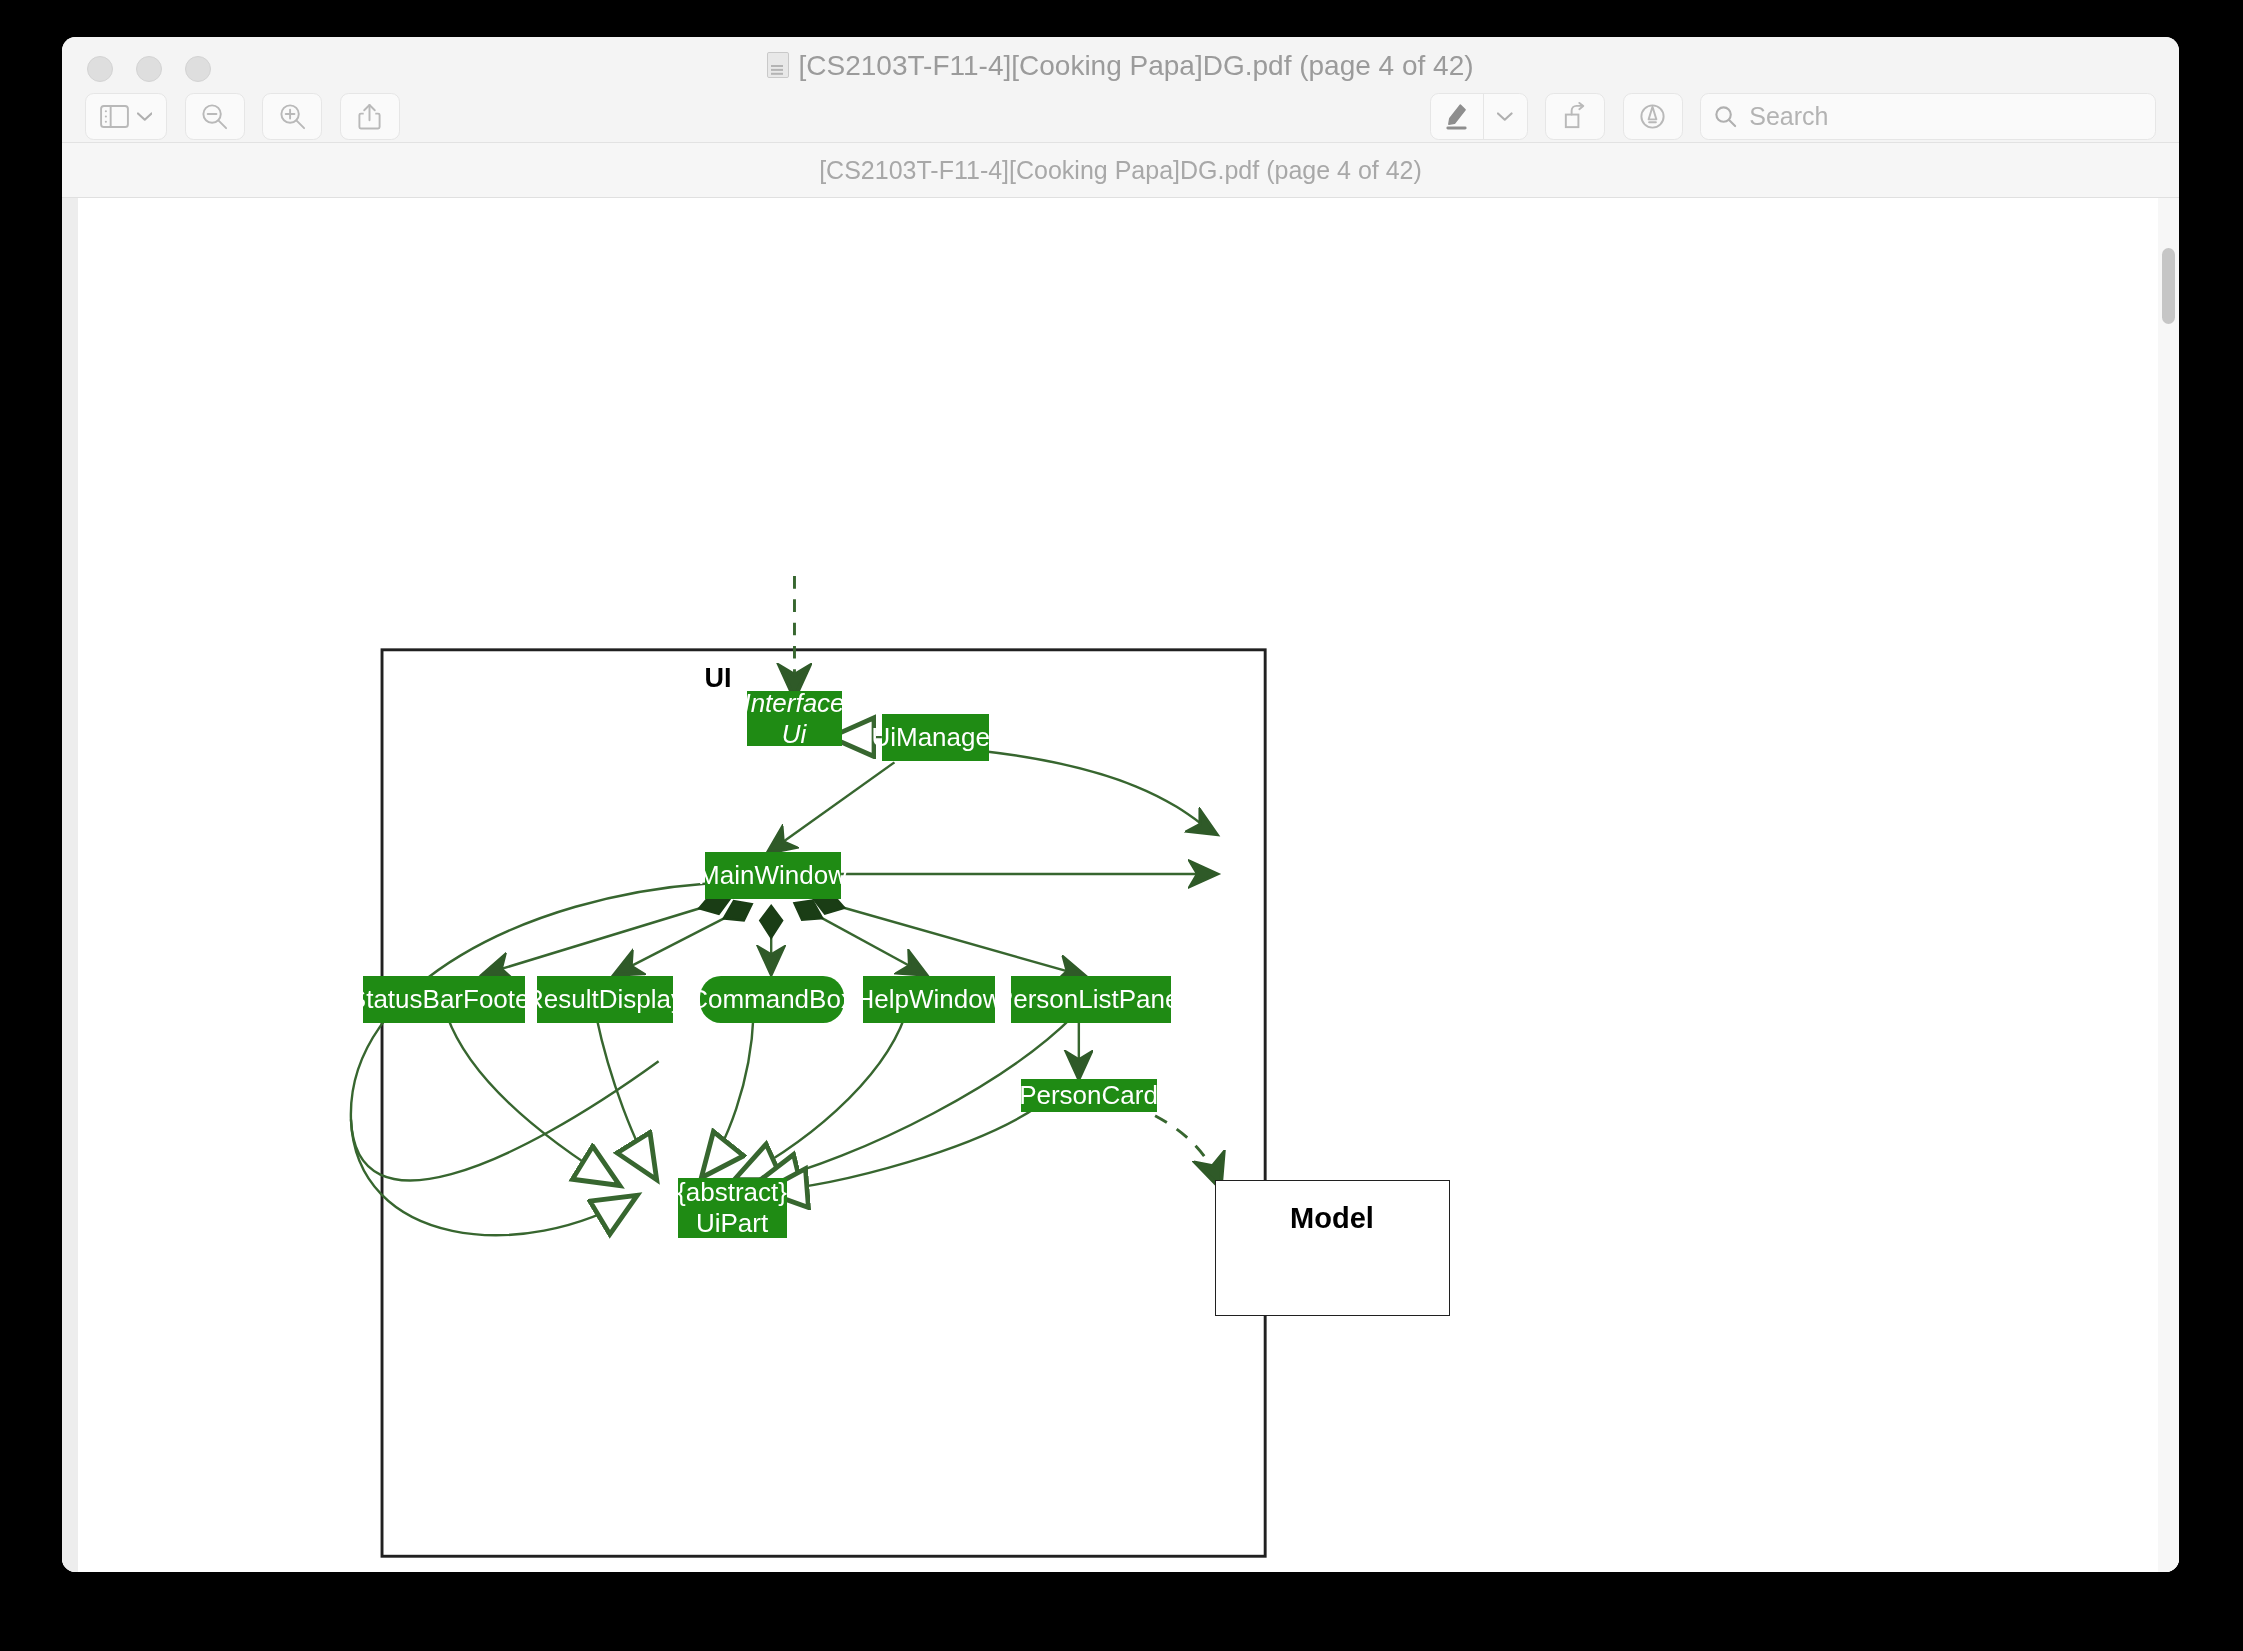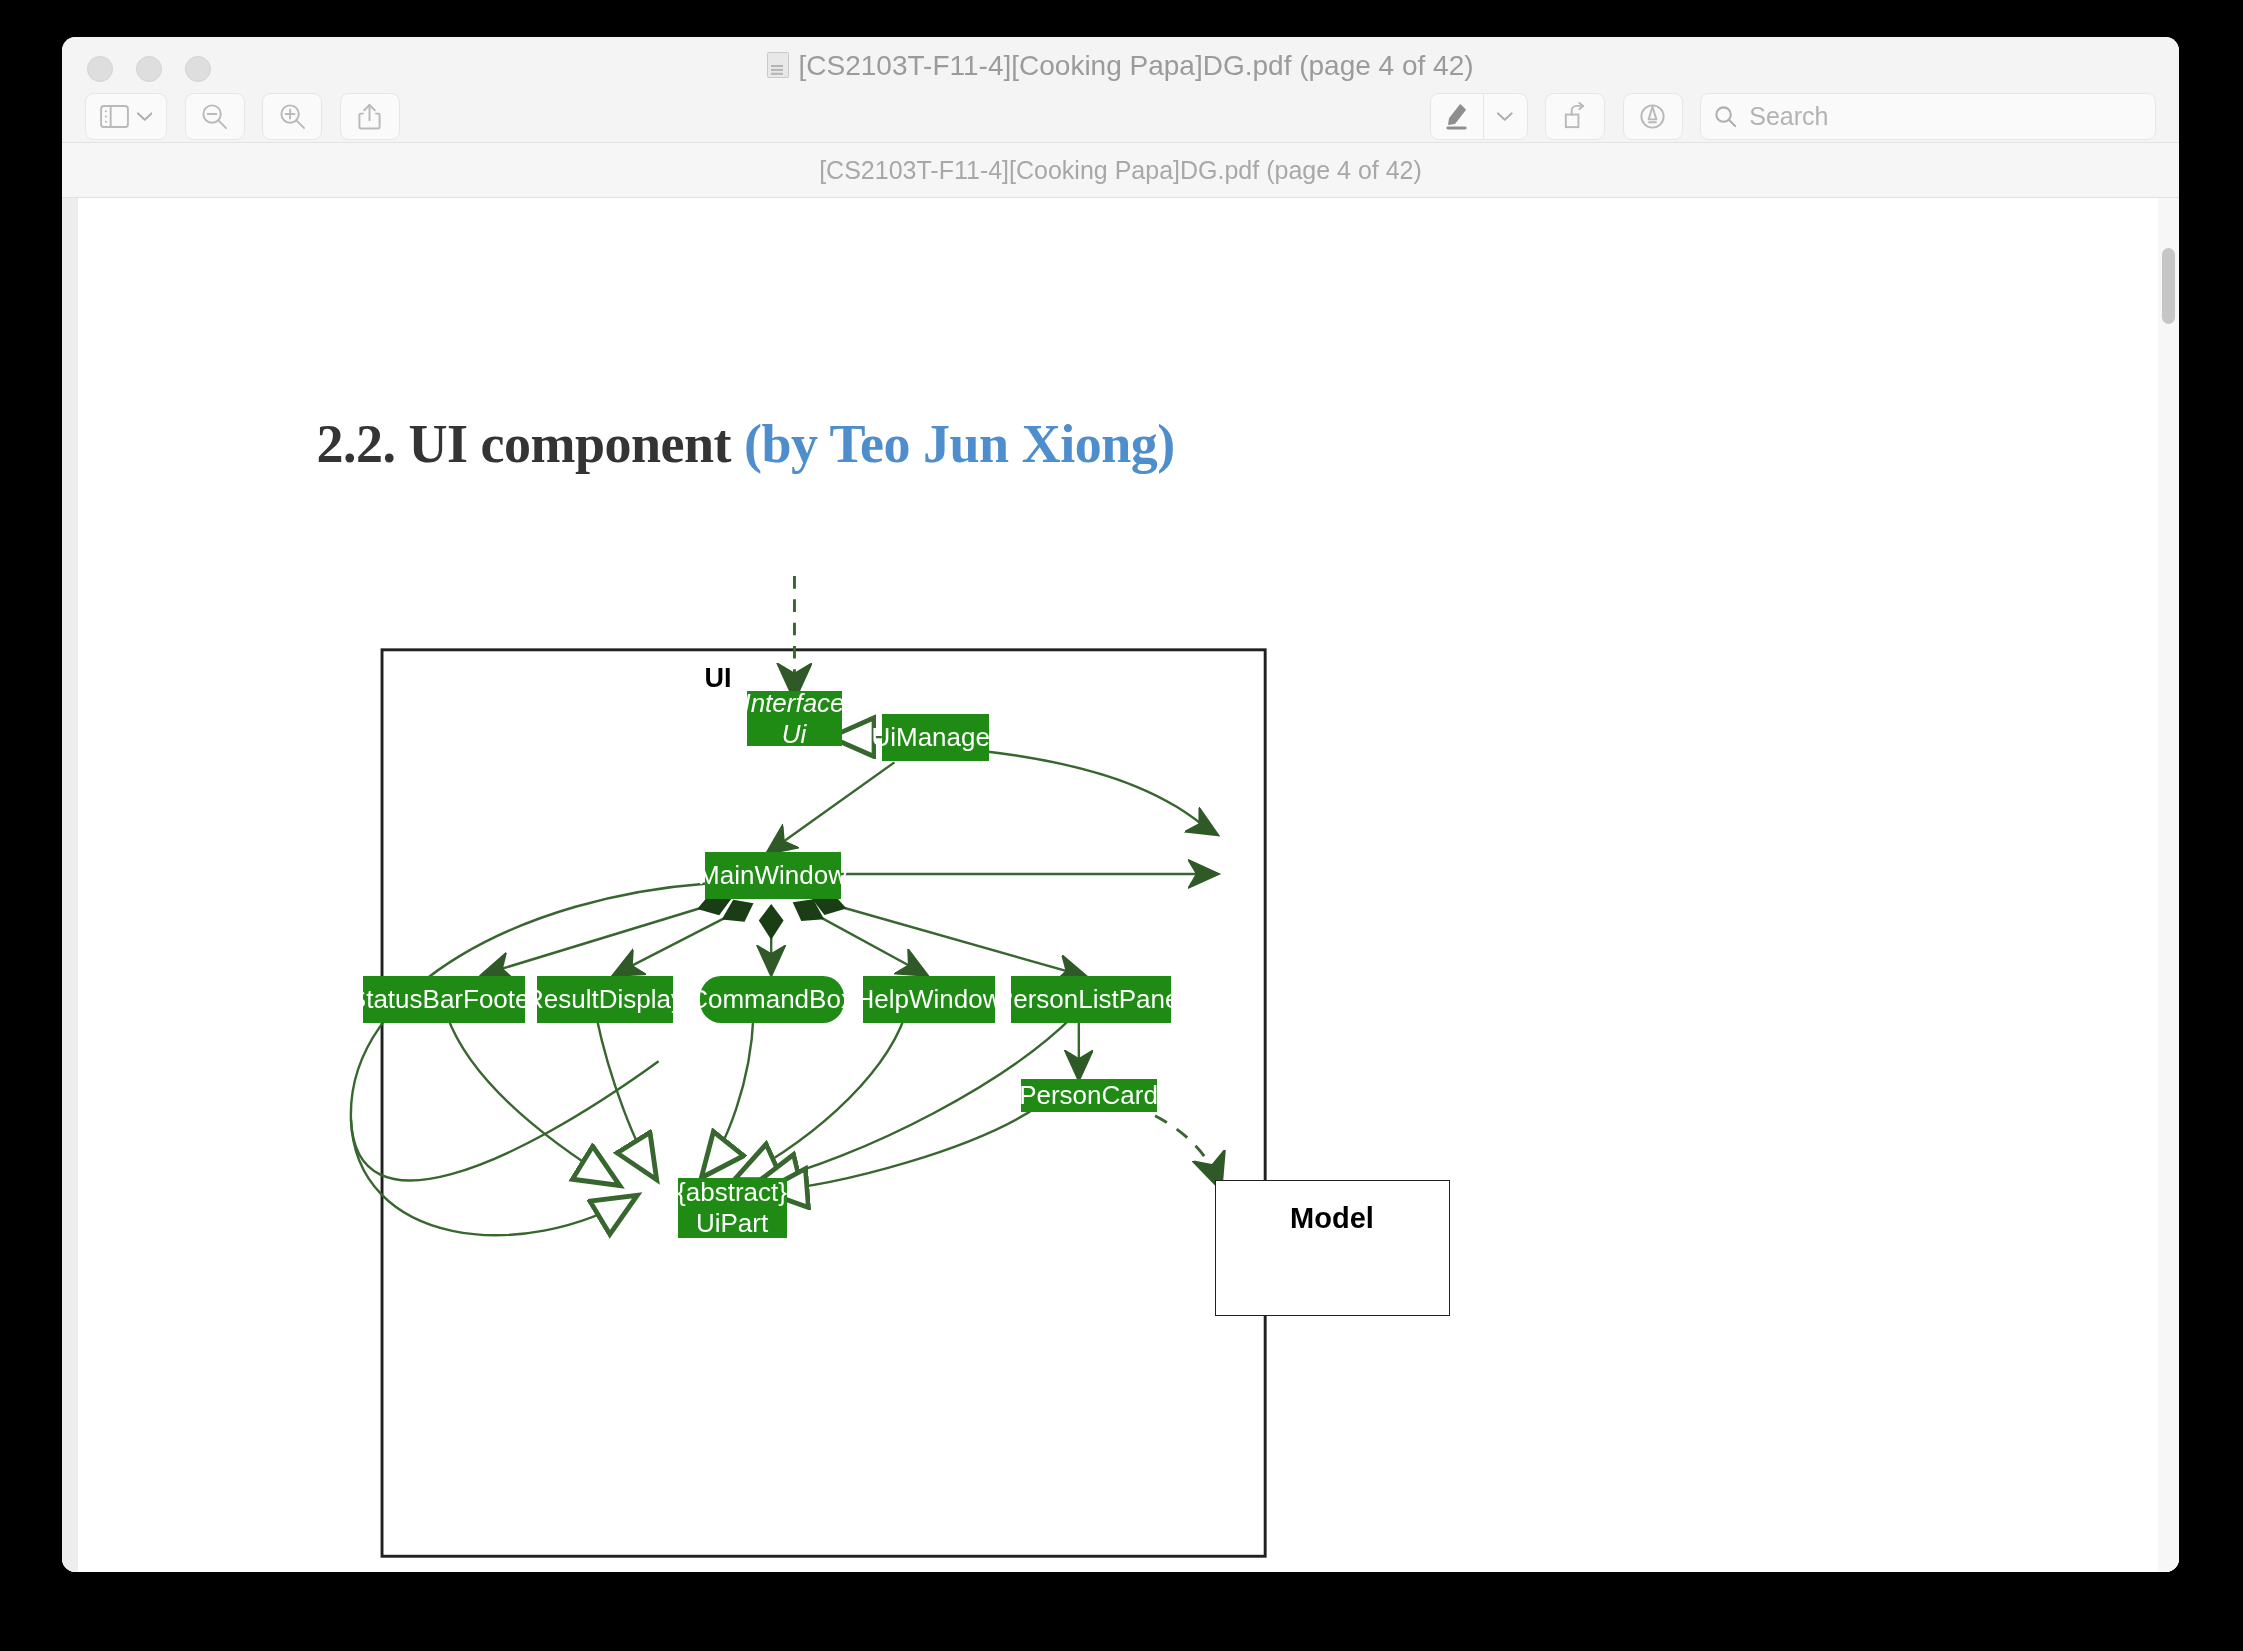--- a/index.html
+++ b/index.html
@@ -317,21 +317,20 @@
     </div>
 
     <div class="pathbar">
       <span>[CS2103T-F11-4][Cooking Papa]DG.pdf (page 4 of 42)</span>
     </div>
 
     <div class="docarea">
       <div class="gutter-left"></div>
       <div class="page">
 
-        <div class="heading"><span>2.2. </span><span>UI component </span><span class="author">(by Teo Jun Xiong)</span></div>
 
         <div class="diagram">
 
           <svg width="1776" height="990" viewBox="0 0 1830 1020">
             <defs>
               <marker id="arrowOpen" markerWidth="14" markerHeight="14" refX="11" refY="6" orient="auto">
                 <path d="M1,1 L12,6 L1,11" fill="none" stroke="#37662f" stroke-width="2.2"></path>
               </marker>
               <marker id="arrowSolid" markerWidth="14" markerHeight="14" refX="11" refY="6" orient="auto">
                 <path d="M1,1 L12,6 L1,11 L4,6 Z" fill="#2f5a28" stroke="#2f5a28" stroke-width="1.4"></path>

